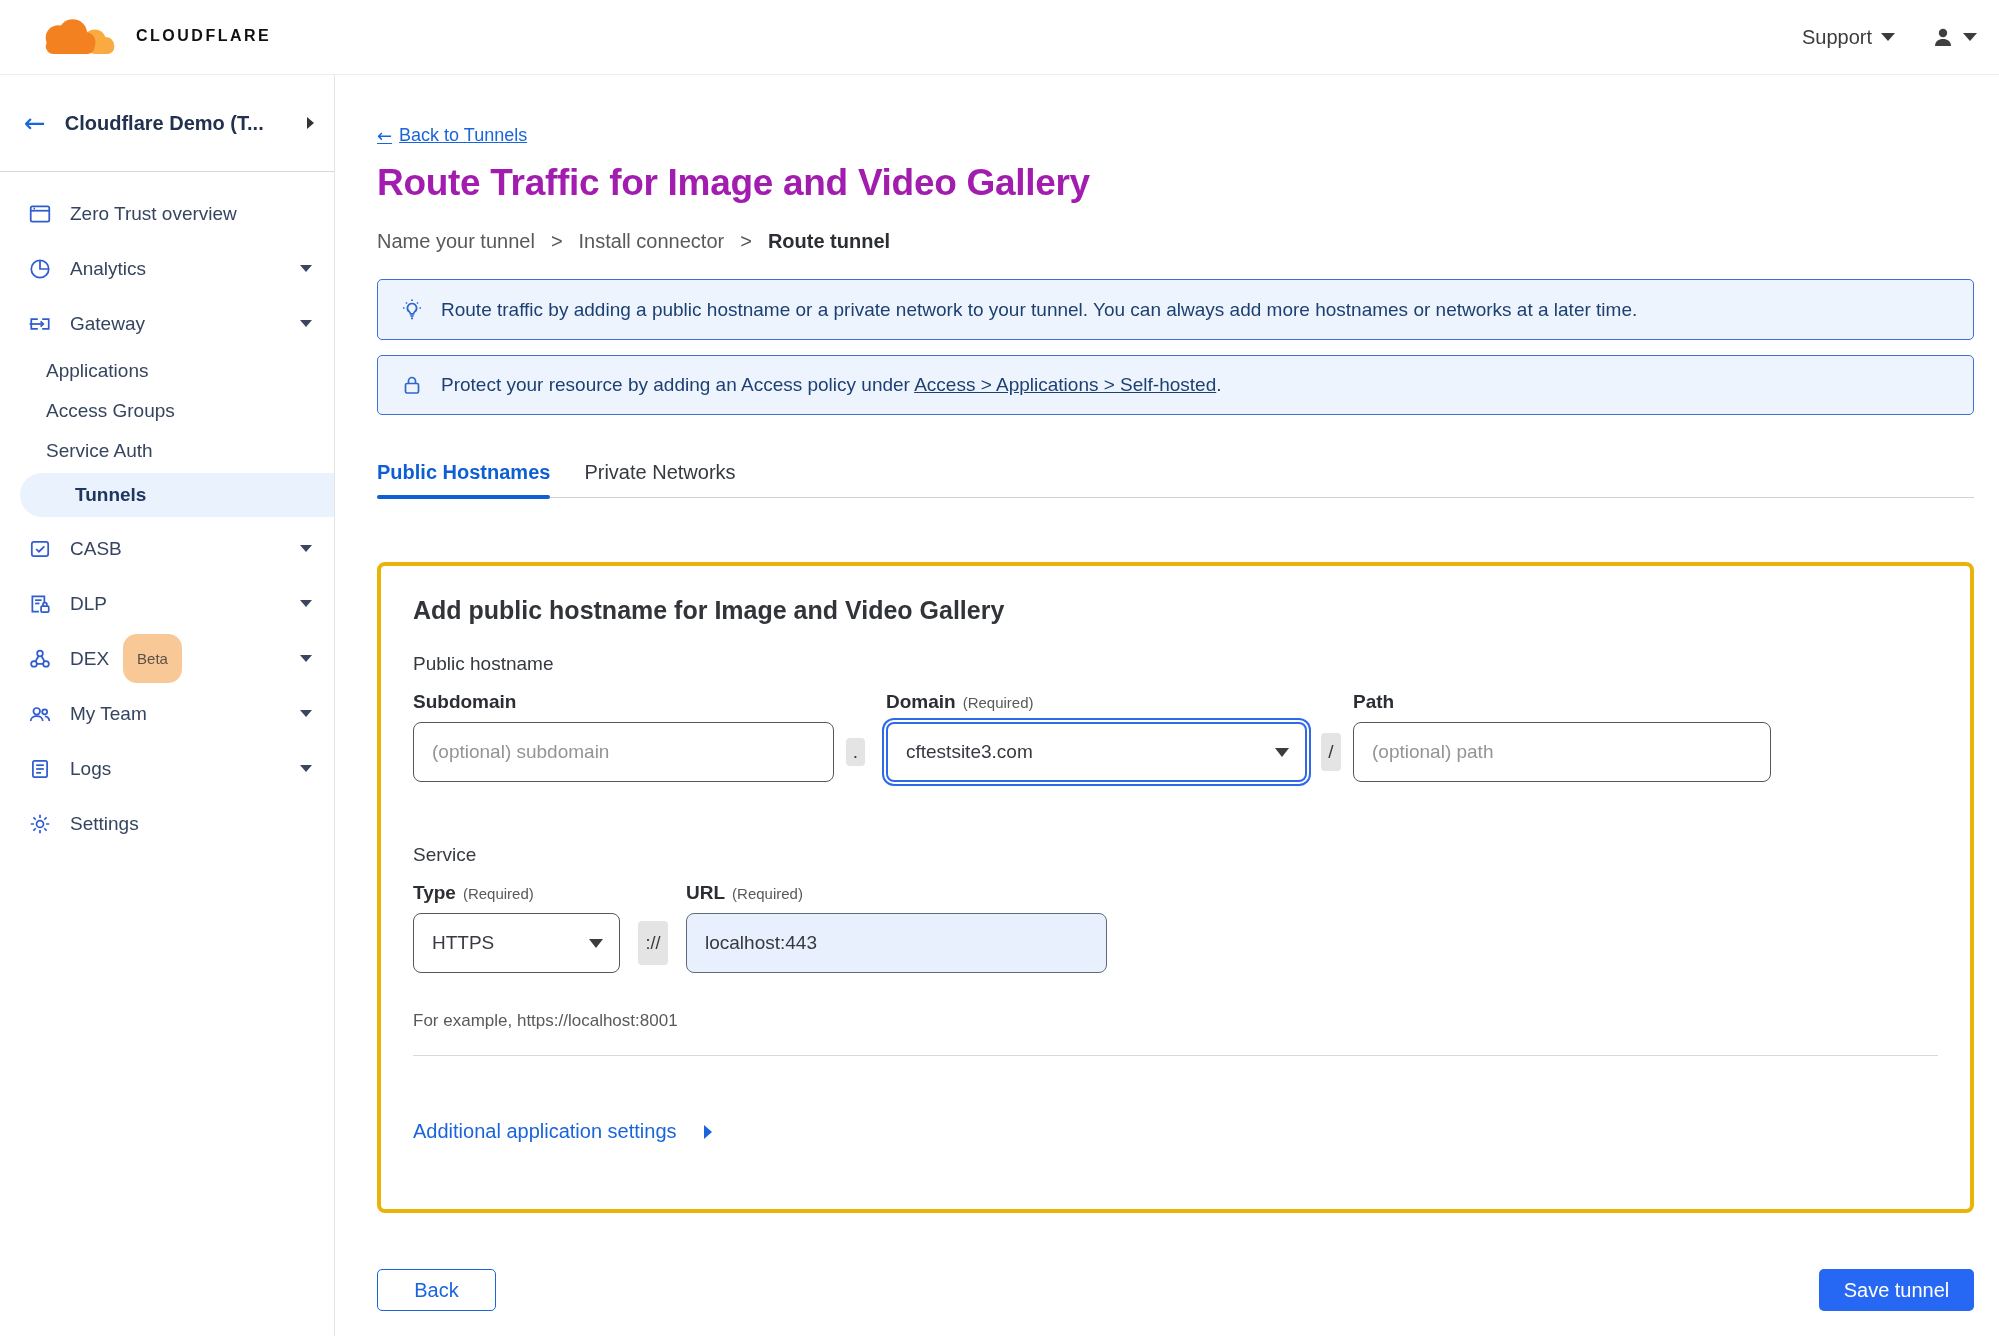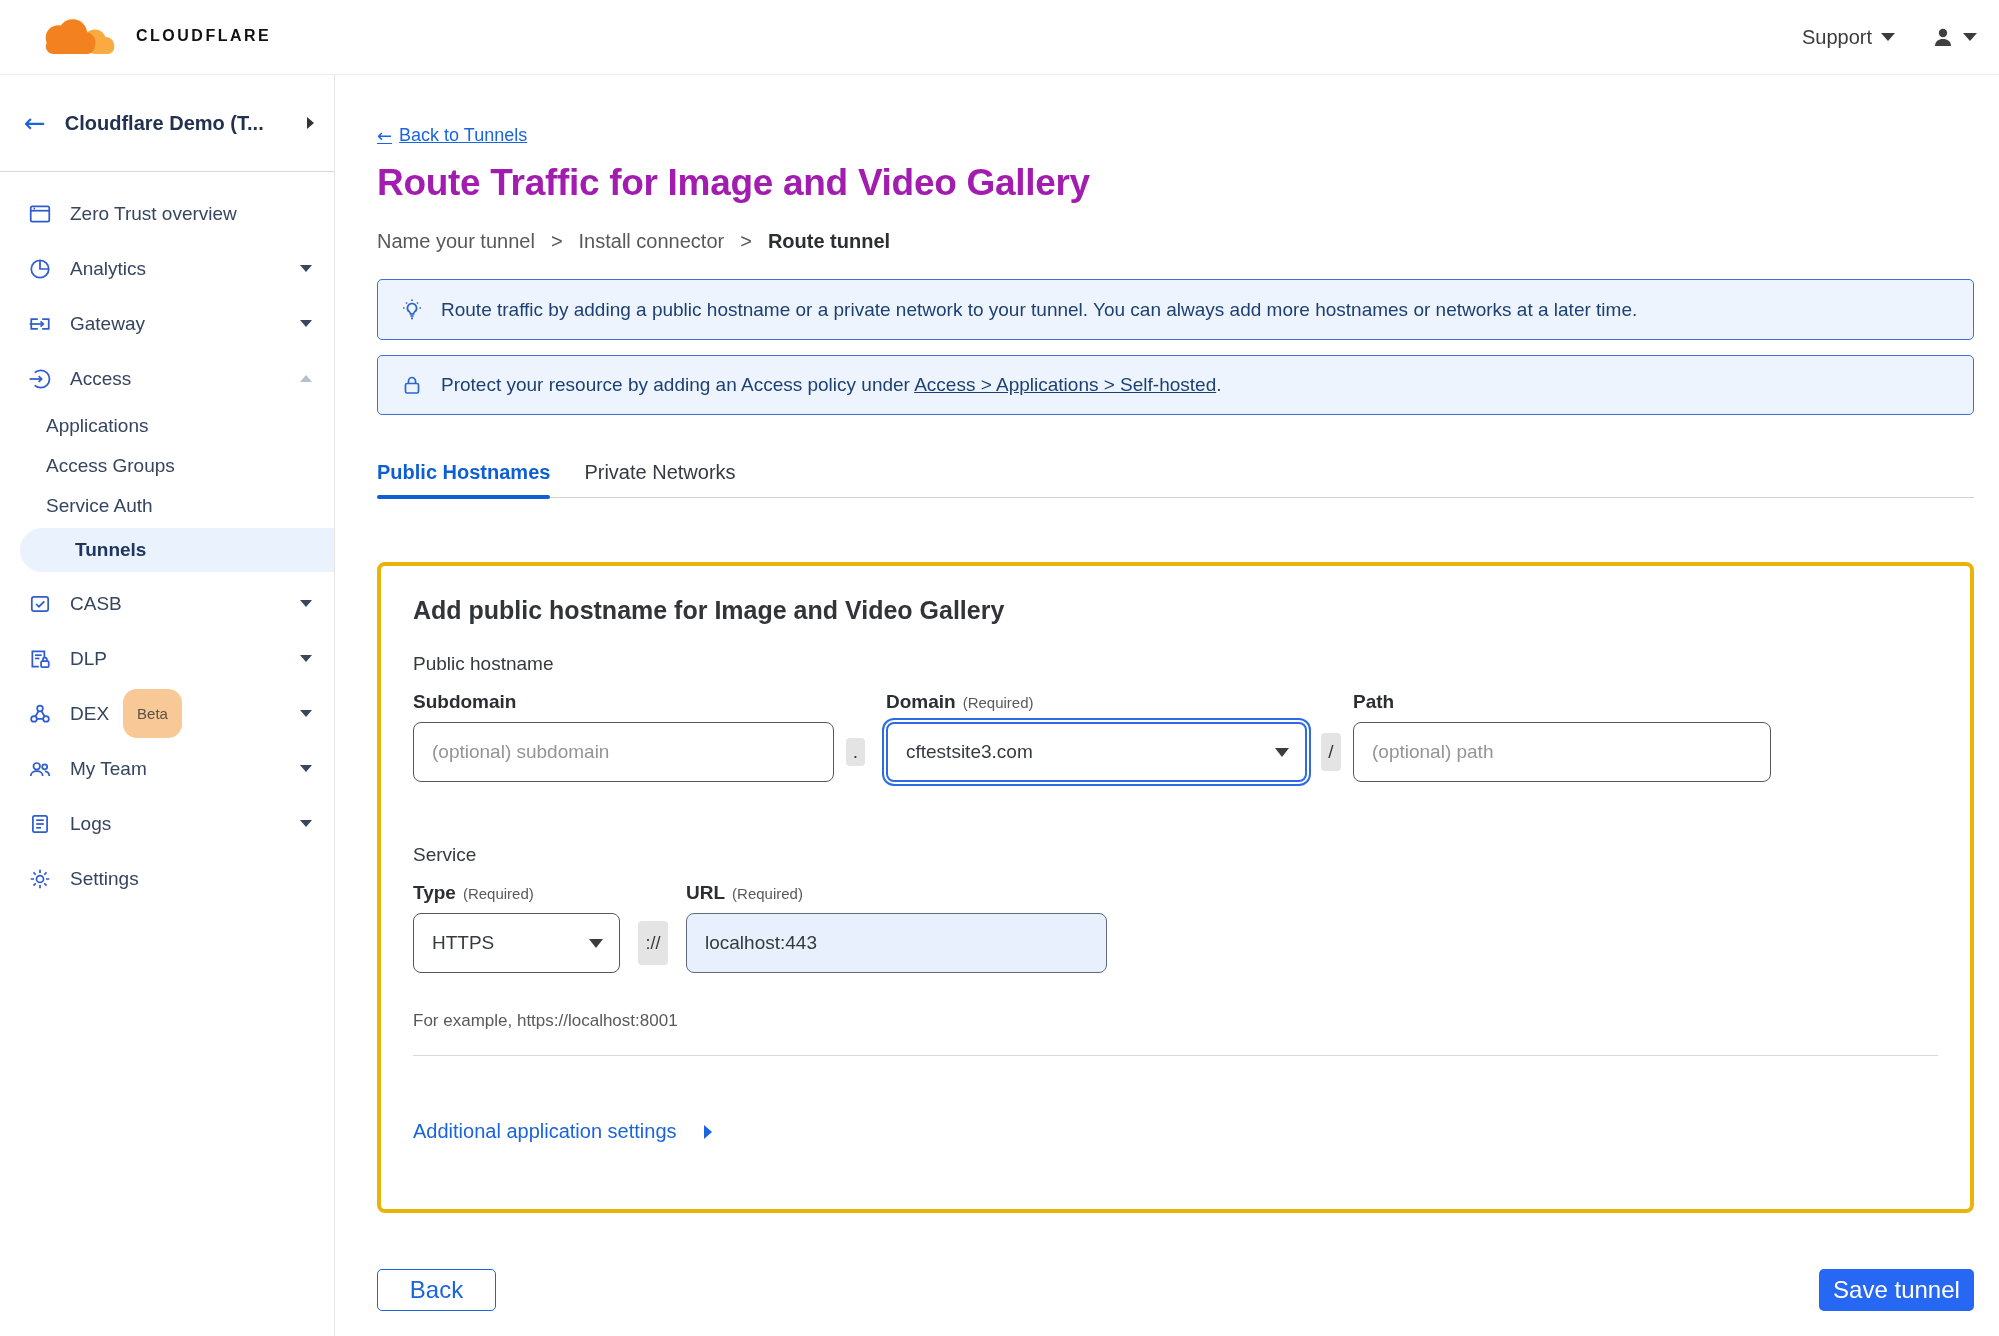--- a/index.html
+++ b/index.html
@@ -87,21 +87,21 @@
   .w-sub { width:421px; } .w-dom { width:421px; margin-left:9px; } .w-path { width:418px; margin-left:12px; }
   .w-type { width:207px; } .w-url { width:421px; }
   .url-input { background:#e8f0fd; border-color:#5f6b7b; }
   .example { margin-top:38px; font-size:17px; color:#595959; }
   .card-divider { border-bottom:1px solid #d9d9d9; margin-top:24px; }
   .additional { margin-top:64px; display:inline-flex; align-items:center; gap:27px; color:#1a64dc;
                 font-size:20px; cursor:pointer; }
   .additional .caret-right { border-left-color:#1a64dc; border-top-width:7px; border-bottom-width:7px; border-left-width:8px; }
 
   .footer-row { margin-top:56px; display:flex; justify-content:space-between; }
-  .btn { font-size:24px; border-radius:5px; cursor:pointer; font-family:"Liberation Sans", sans-serif; }
+  .btn { font-size:20px; border-radius:5px; cursor:pointer; font-family:"Liberation Sans", sans-serif; }
   .btn-back { background:#fff; color:#1a64dc; border:1px solid #1a64dc; width:119px; height:42px; }
   .btn-save { background:#2667f4; color:#fff; border:none; width:155px; height:42px; }
 </style>
 </head>
 <body>
 
 <div class="header">
   <div class="logo">
     <svg viewBox="0 0 110 52">
       <g fill="#f9ab41">
@@ -166,31 +166,20 @@
           <svg viewBox="0 0 22 22" fill="none" stroke="currentColor" stroke-width="1.6">
             <path d="M13 6.5h6v9h-6"></path>
             <path d="M9 6.5H3v9h6"></path>
             <path d="M1.5 11h12.5"></path>
             <path d="M11.5 8.5 14 11l-2.5 2.5"></path>
           </svg>
         </span>
       <span>Gateway</span>
       <span class="chev chev-down"></span>
     </div>
-    <div class="side-item">
-      <span class="nav-ic">
-          <svg viewBox="0 0 22 22" fill="none" stroke="currentColor" stroke-width="1.6">
-            <path d="M6.2 5.2a8 8 0 1 1 0 11.6"></path>
-            <path d="M1.5 11h11"></path>
-            <path d="M9.8 8.3 12.5 11l-2.7 2.7"></path>
-          </svg>
-        </span>
-      <span>Access</span>
-      <span class="chev chev-up"></span>
-    </div>
     <div class="side-sub">
       <span>Applications</span>
     </div>
     <div class="side-sub">
       <span>Access Groups</span>
     </div>
     <div class="side-sub">
       <span>Service Auth</span>
     </div>
     <div class="side-sub selected">

